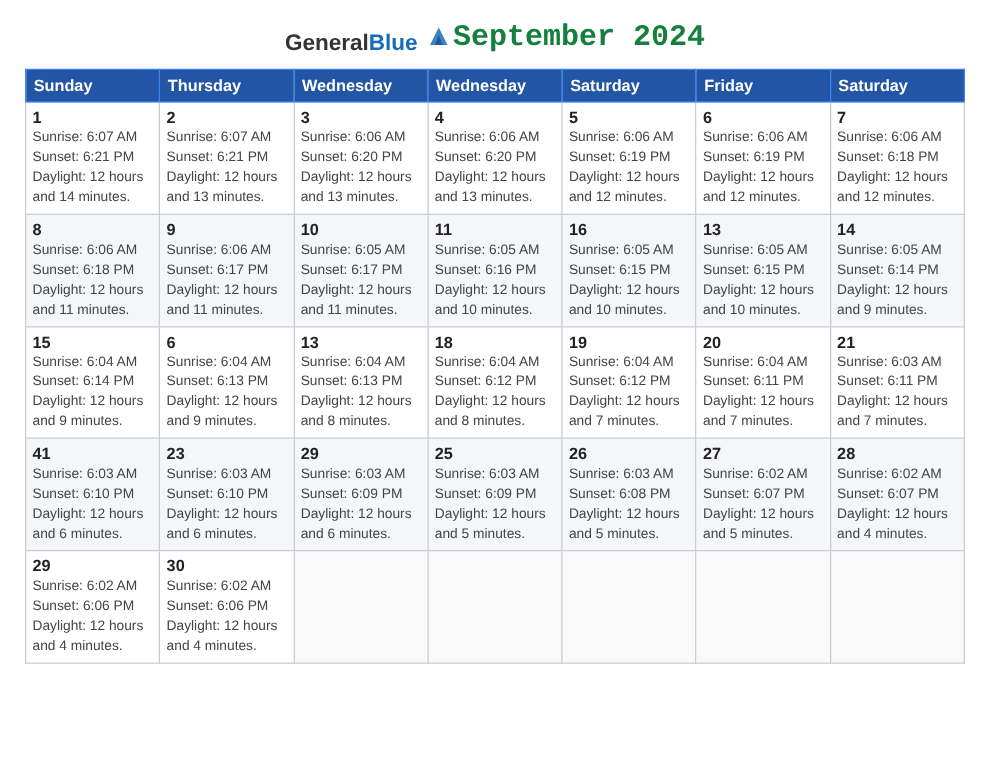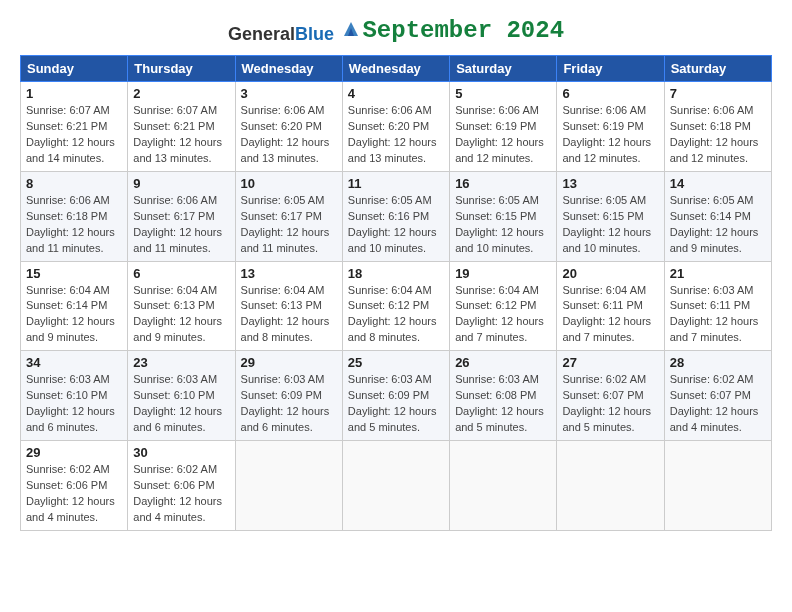--- a/index.html
+++ b/index.html
@@ -280,21 +280,21 @@
           <td>
             <span class="day-number">21</span>
             <div class="day-info" style="white-space: pre-line;">Sunrise: 6:03 AM
 Sunset: 6:11 PM
 Daylight: 12 hours
 and 7 minutes.</div>
           </td>
         </tr>
         <tr>
           <td>
-            <span class="day-number">34</span>
+            <span class="day-number">41</span>
             <div class="day-info" style="white-space: pre-line;">Sunrise: 6:03 AM
 Sunset: 6:10 PM
 Daylight: 12 hours
 and 6 minutes.</div>
           </td>
           <td>
             <span class="day-number">23</span>
             <div class="day-info" style="white-space: pre-line;">Sunrise: 6:03 AM
 Sunset: 6:10 PM
 Daylight: 12 hours

